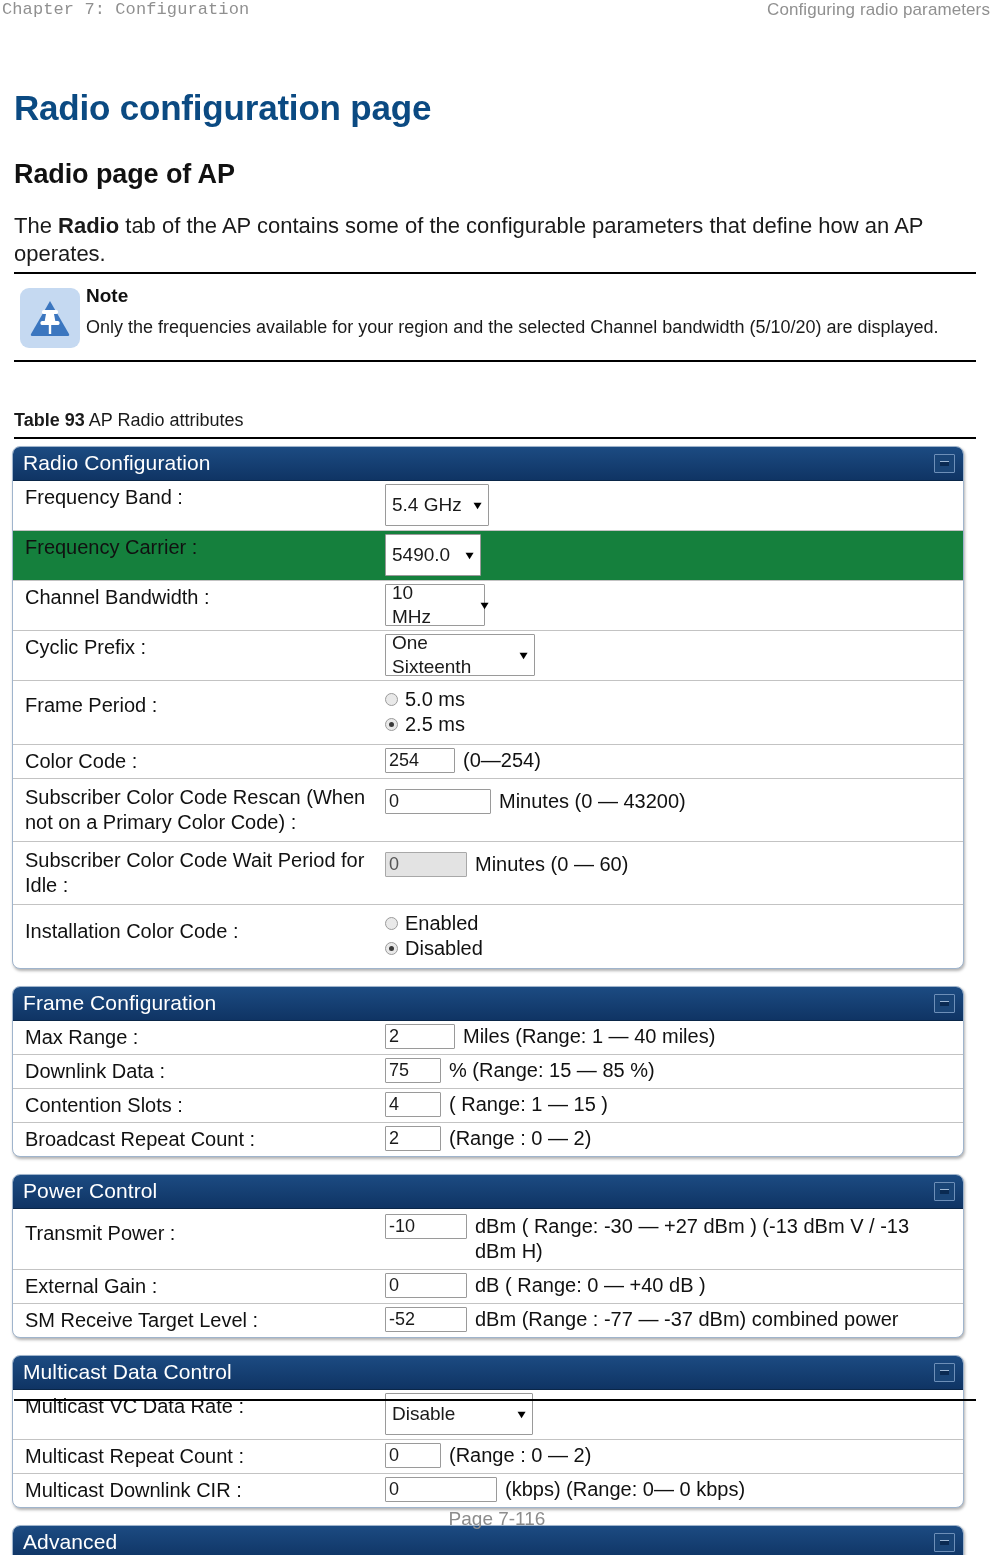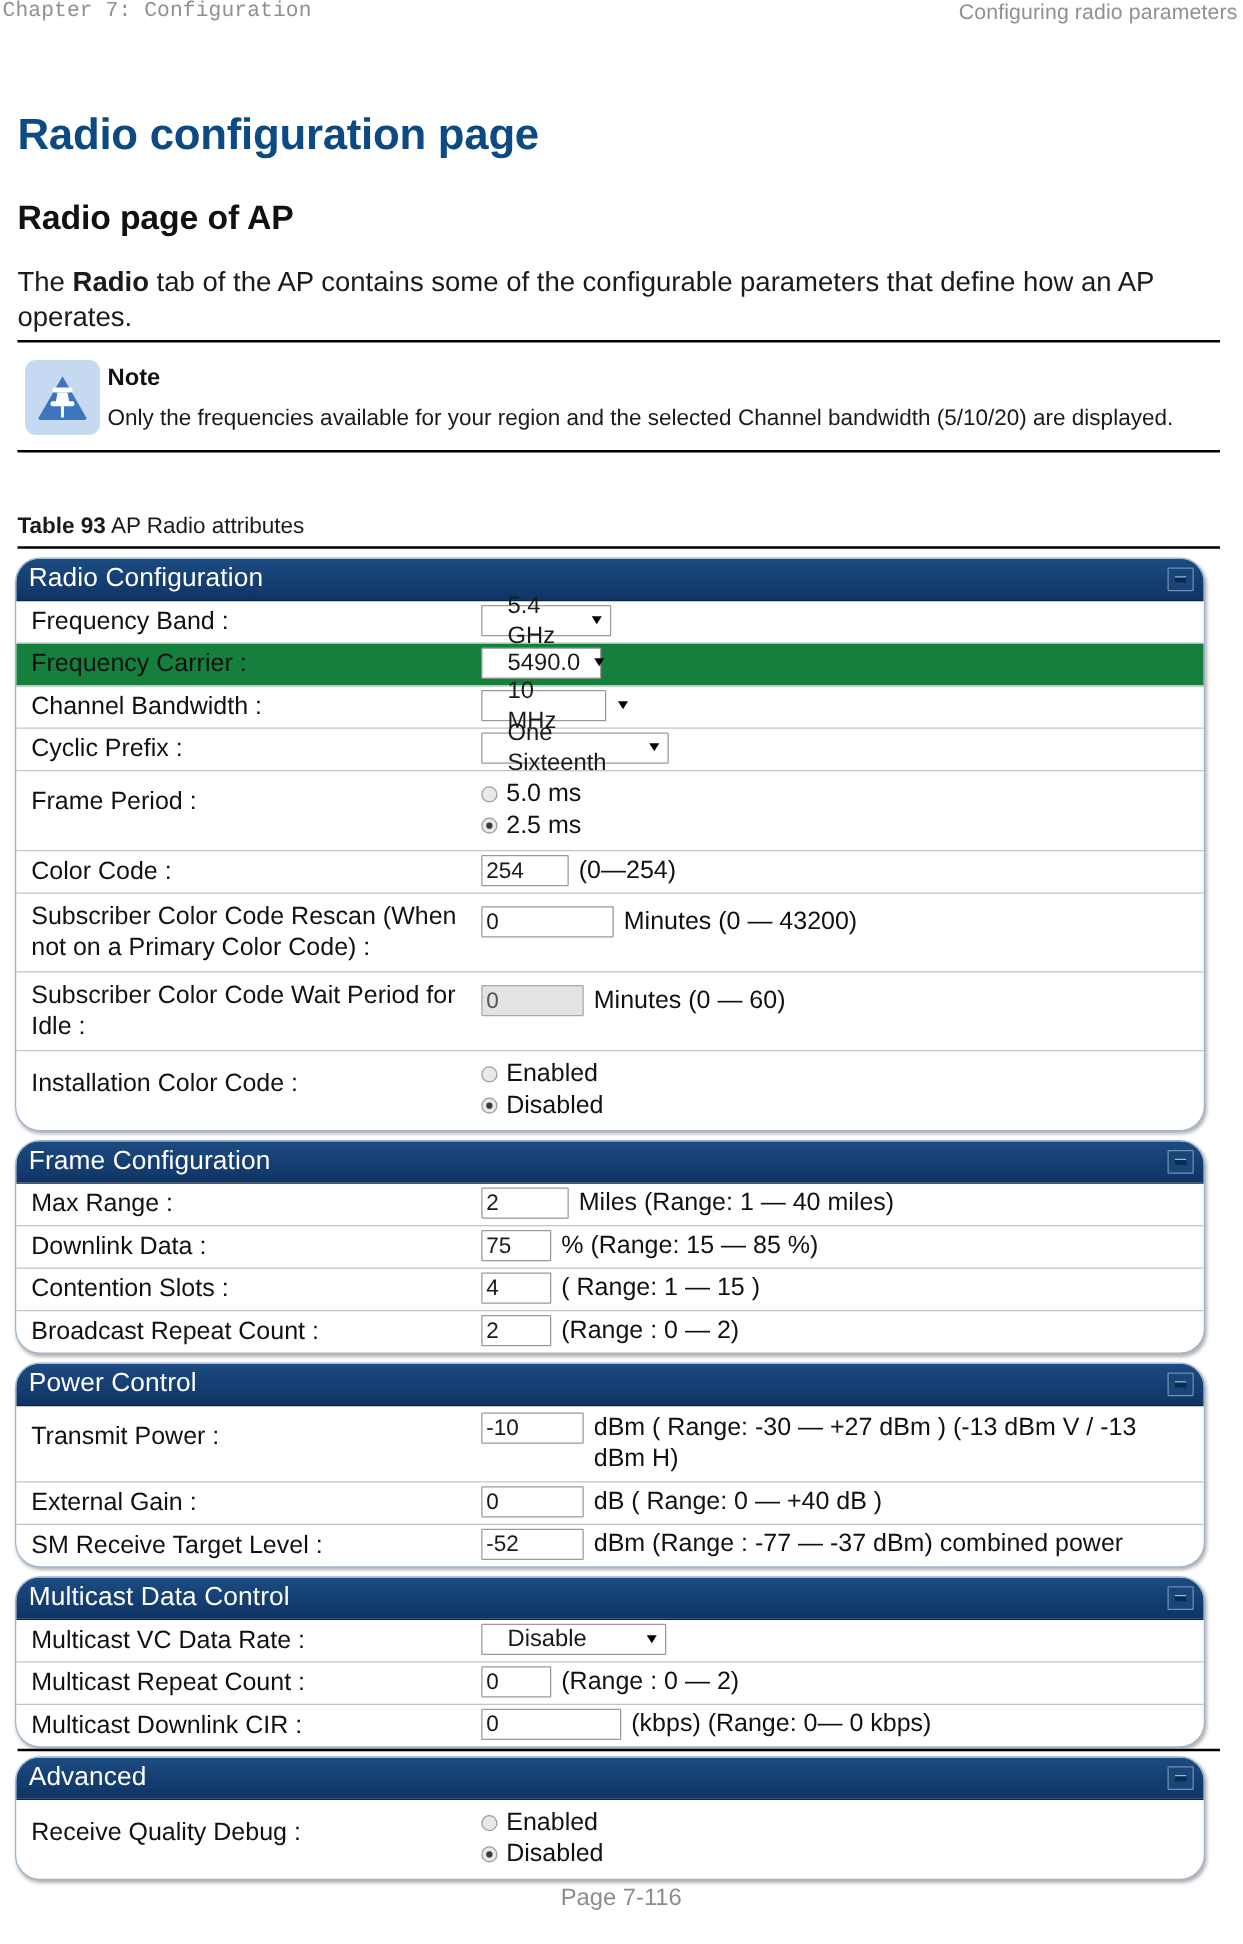--- a/index.html
+++ b/index.html
@@ -79,21 +79,21 @@
   .note-box {
     position: absolute;
     top: 272px;
     left: 14px;
     width: 962px;
     border-top: 2px solid #000000;
     border-bottom: 2px solid #000000;
     box-sizing: border-box;
     padding: 10px 0 12px 0;
     display: flex;
-    align-items: flex-end;
+    align-items: flex-start;
   }
   .note-icon-wrap {
     width: 72px;
     flex: 0 0 72px;
     display: flex;
     justify-content: center;
     padding-top: 4px;
   }
   .note-icon {
     width: 60px;
@@ -141,23 +141,23 @@
   
   .shot {
     position: absolute;
     top: 446px;
     left: 12px;
     width: 952px;
   }
 
   .panel {
     border: 1px solid #9fb4cc;
-    border-radius: 20px;
+    border-radius: 8px;
     background: #ffffff;
-    margin-bottom: 7px;
+    margin-bottom: 17px;
     box-shadow: 1px 2px 3px rgba(0,0,0,0.30);
     overflow: hidden;
     font-family: "Liberation Sans Narrow", "Liberation Sans", sans-serif;
     font-stretch: condensed;
   }
   .panel-head {
     background: #123c70;
     background: linear-gradient(to bottom,#1c4b82 0%,#0f3464 100%);
     color: #ffffff;
     font-size: 21px;
@@ -247,29 +247,29 @@
   .txt.disabled {
     background: #e3e3e3;
     color: #555555;
     border-color: #a8a8a8;
   }
 
   
   .sel {
     border: 1px solid #9a9a9a;
     background: #ffffff;
-    height: 25px;
+    height: 42px;
     box-sizing: border-box;
     font-size: 19px;
     line-height: 24px;
     color: #1a1a1a;
     display: inline-flex;
     align-items: center;
     justify-content: space-between;
-    padding: 0 5px 0 20px;
+    padding: 0 5px 0 6px;
     border-radius: 1px;
     gap: 10px;
   }
   .sel .caret {
     font-size: 11px;
     line-height: 11px;
     color: #000000;
     transform: scaleX(1.25);
   }
   .sel.w1 { width: 104px; }

